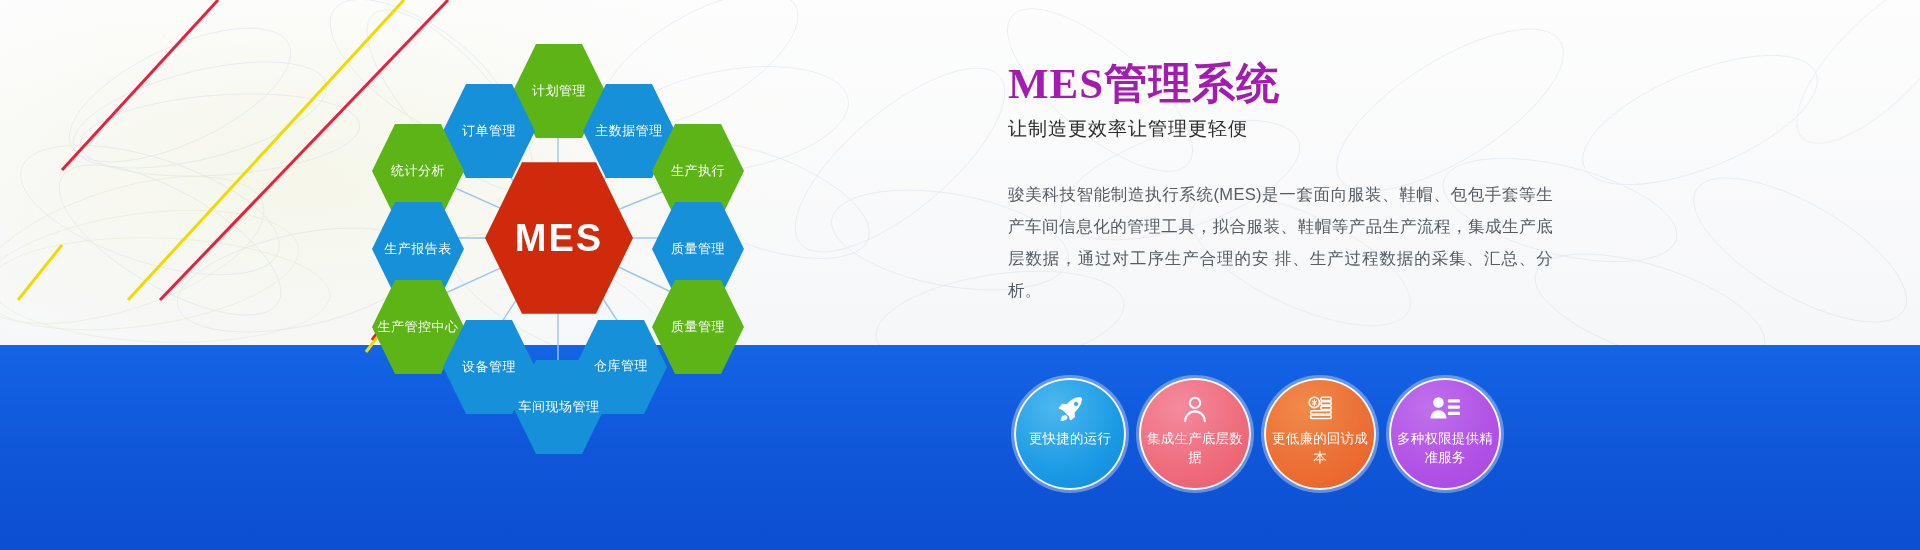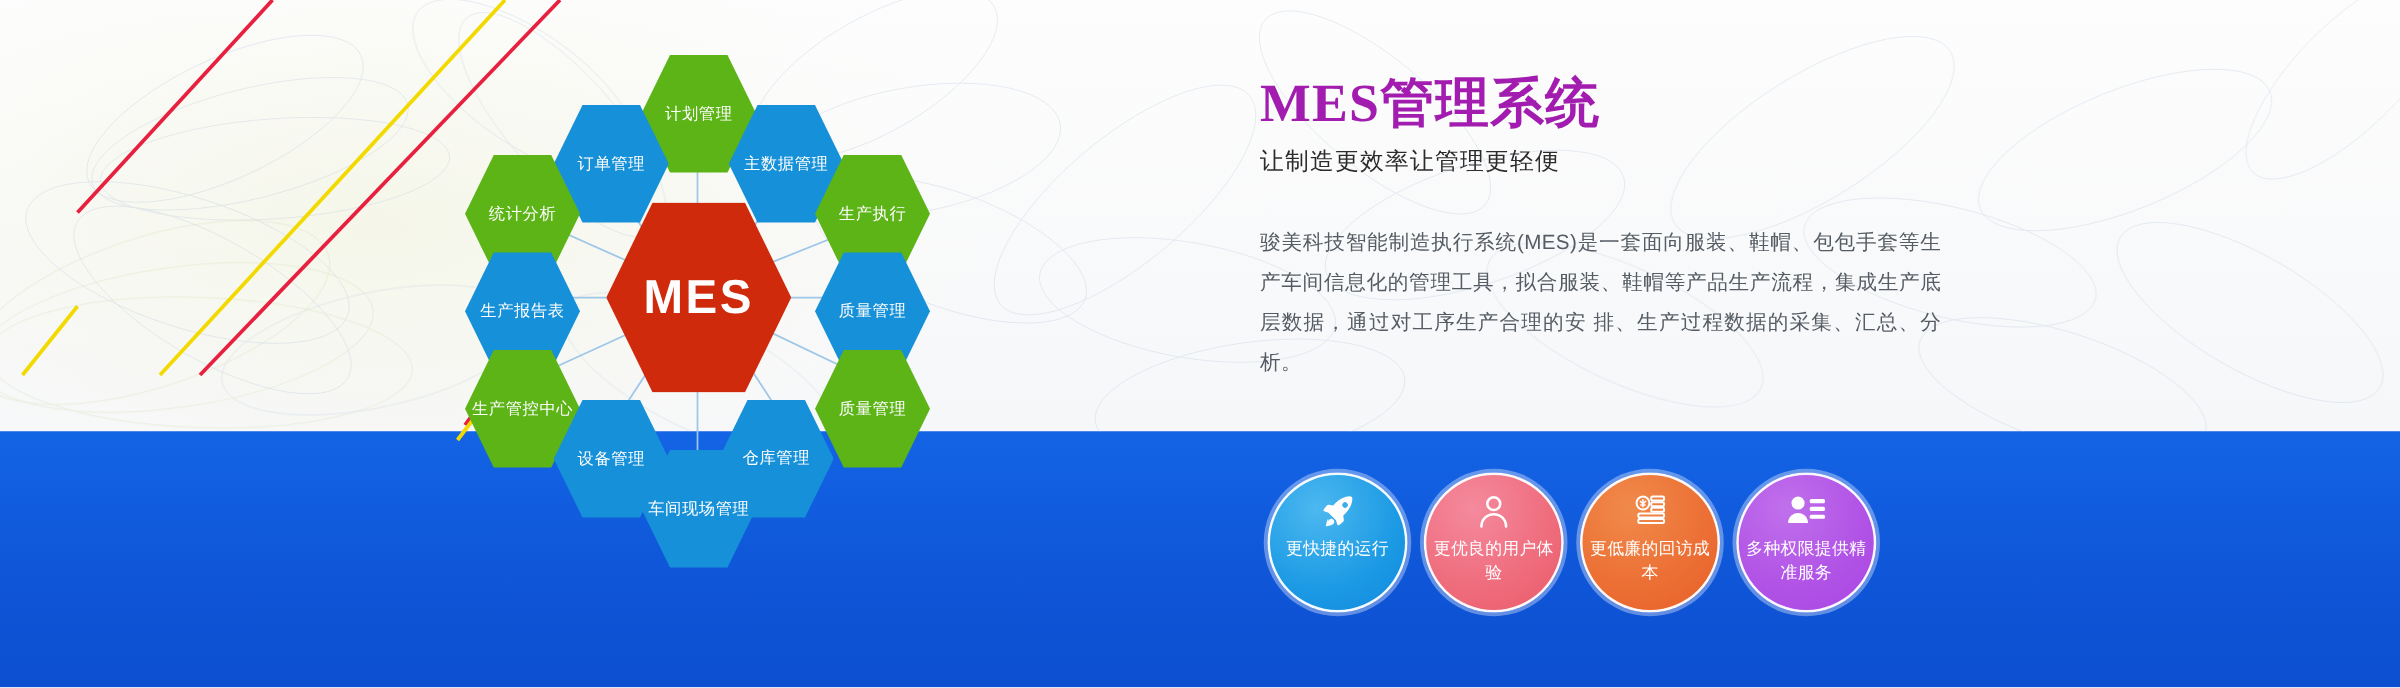--- a/index.html
+++ b/index.html
@@ -230,21 +230,21 @@
       <span class="b-label">更快捷的运行</span>
     </div>
 
     <div class="badge pink">
       <span class="b-icon">
         <svg width="30" height="30" viewBox="0 0 32 32" fill="none" stroke="#fff" stroke-width="2.2">
           <circle cx="16" cy="9.5" r="5.5"></circle>
           <path d="M5.5 29c0-6 4.7-10.5 10.5-10.5S26.5 23 26.5 29" stroke-linecap="round"></path>
         </svg>
       </span>
-      <span class="b-label">更优良的用户体验</span>
+      <span class="b-label">集成生产底层数据</span>
     </div>
 
     <div class="badge orange">
       <span class="b-icon">
         <svg width="30" height="30" viewBox="0 0 32 32" fill="none" stroke="#fff" stroke-width="1.7">
           <circle cx="10" cy="9" r="5.5"></circle>
           <path d="M10 6.2v6M7.8 7.6l2.2 2 2.2-2M8.2 10.6h3.6" stroke-width="1.3" stroke-linecap="round"></path>
           <rect x="17" y="3.5" width="11" height="3.4" rx="1.2"></rect>
           <rect x="17" y="8.3" width="11" height="3.4" rx="1.2"></rect>
           <rect x="17" y="13.1" width="11" height="3.4" rx="1.2"></rect>

